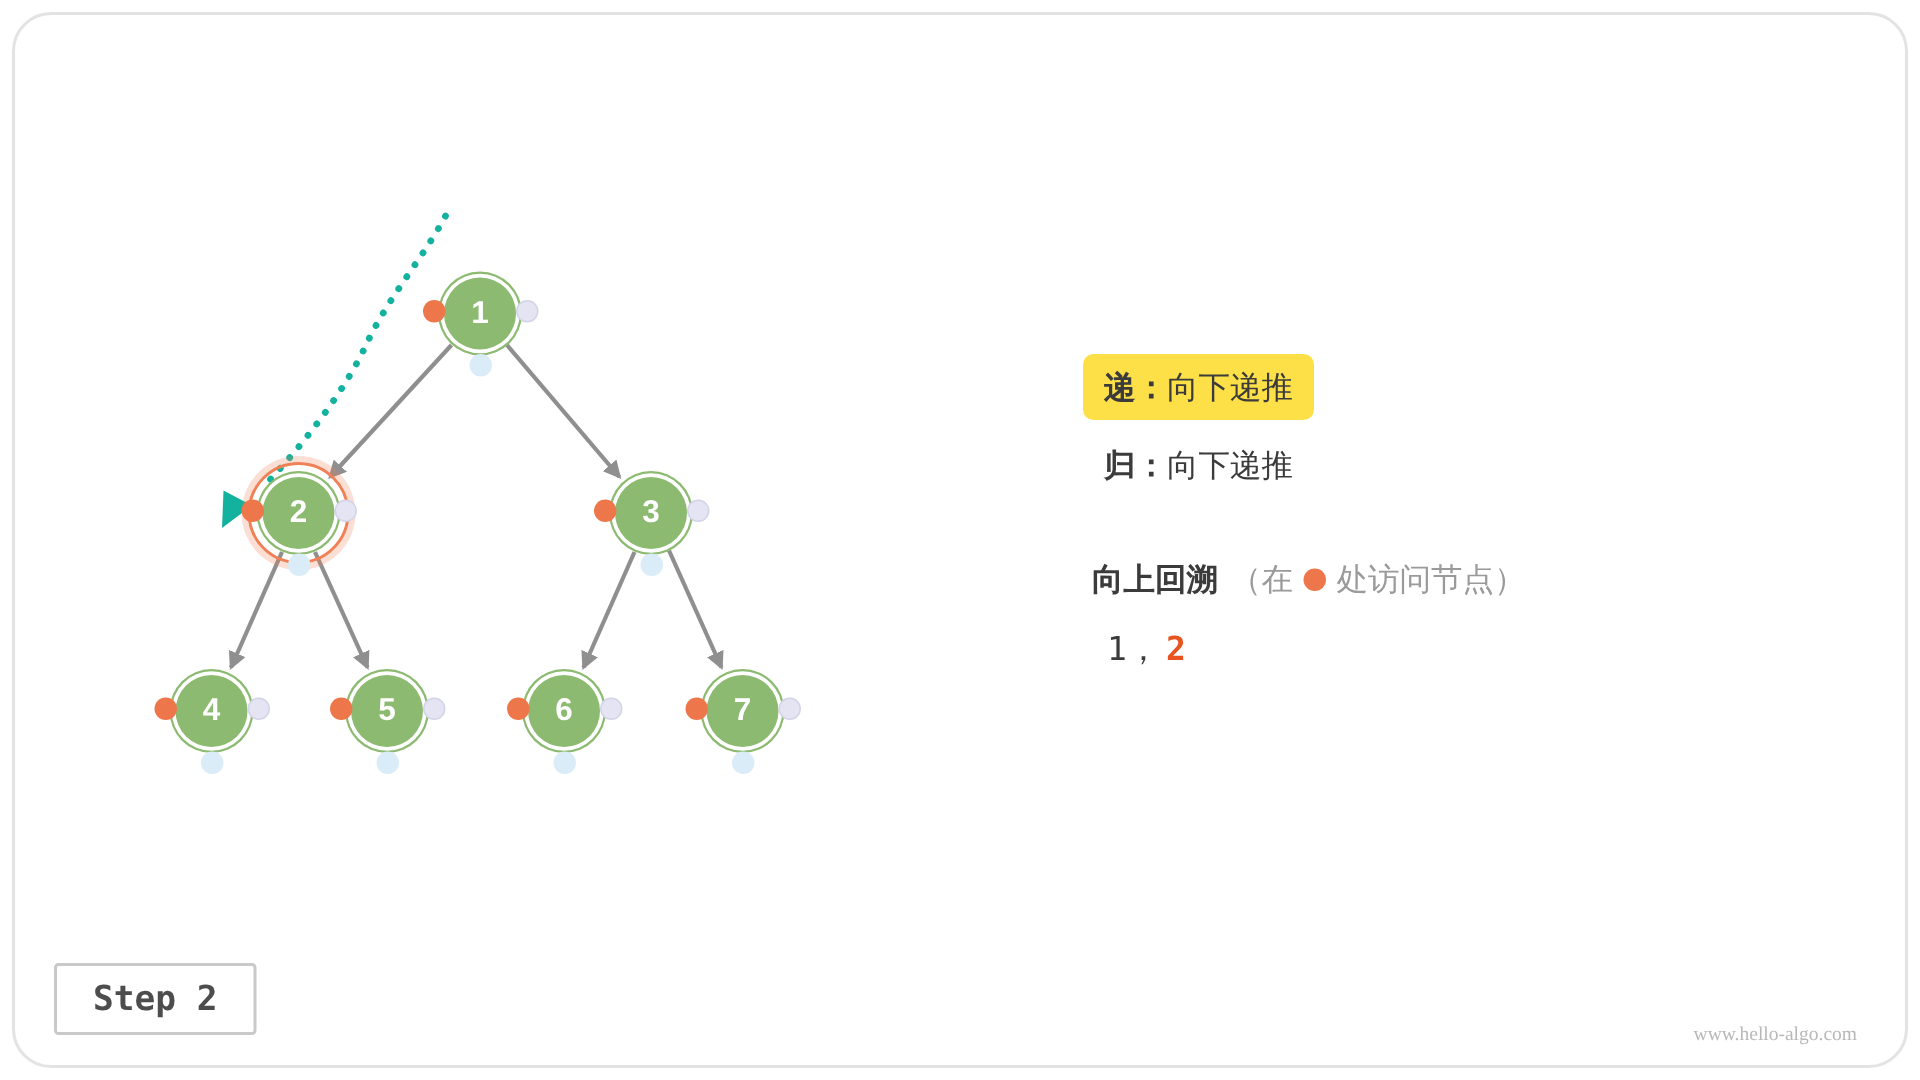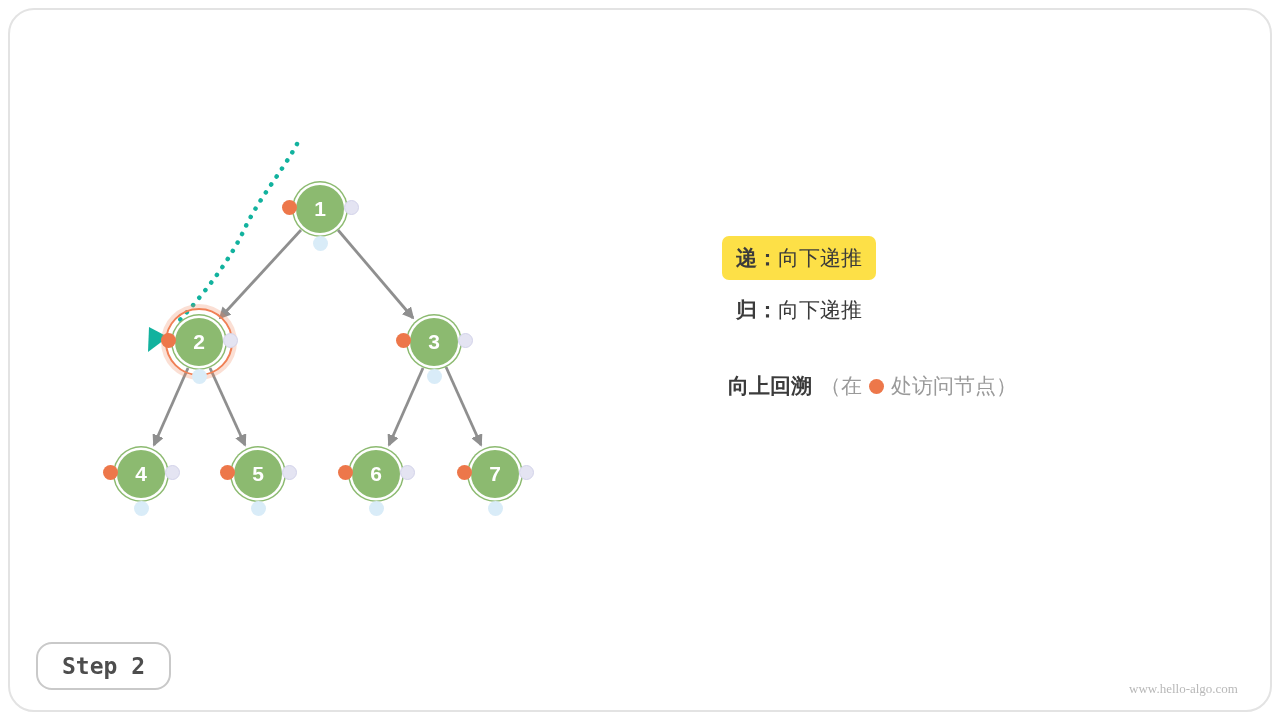--- a/index.html
+++ b/index.html
@@ -55,21 +55,21 @@
   .inline-dot {
     display: inline-block; width: 15px; height: 15px; border-radius: 50%;
     background: #ED774A; margin: 0 7px; vertical-align: -1px;
   }
   .seq { margin: 18px 0 0 16px; font-size: 22px; font-family: "DejaVu Sans Mono", monospace; color: #3b3b3b; }
   .seq .cur { color: #E8531F; font-weight: bold; margin-left: 4px; }
 
   .step {
     position: absolute; left: 36px; top: 642px;
     padding: 9px 24px;
-    border: 2.5px solid #c9c9c9; border-radius: 16px;
+    border: 2.5px solid #c9c9c9; border-radius: 3px;
     font-family: "DejaVu Sans Mono", monospace;
     font-weight: bold; font-size: 23px; color: #4d4d4d;
     background: #ffffff;
   }
   .watermark {
     position: absolute; right: 42px; bottom: 23px;
     font-family: Liberation Serif, serif;
     font-size: 13px; color: #b8b8b8;
   }
 </style>
@@ -163,16 +163,19 @@
 <div class="legend">
   <div class="pill">
     <span class="bold">递：</span><span>向下递推</span>
   </div>
   <div class="line2">
     <span class="bold">归：</span><span>向下递推</span>
   </div>
   <div class="trav">
     <span class="bold">向上回溯</span><span class="note"><span>（在</span><span class="inline-dot"></span><span>处访问节点）</span></span>
   </div>
+  <div class="seq">
+    <span>1，</span><span class="cur">2</span>
+  </div>
 </div>
 
 <div class="step">Step 2</div>
 <div class="watermark">www.hello-algo.com</div>
 
 </body></html>

